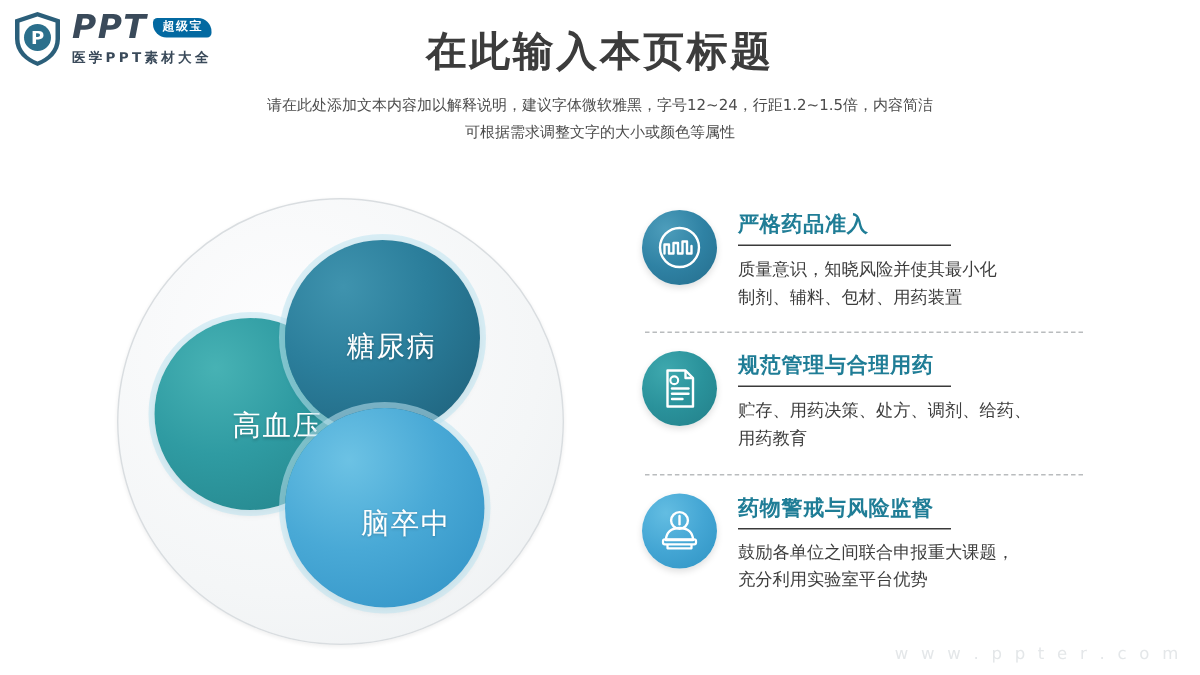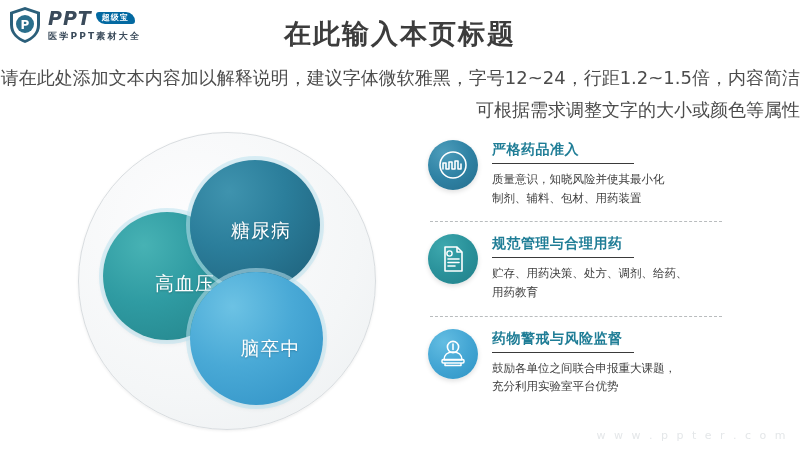--- a/index.html
+++ b/index.html
@@ -12,41 +12,41 @@
   }
 
   
   .logo { position:absolute; left:8px; top:6px; display:flex; align-items:center; gap:6px; }
   .logo-shield { width:34px; height:38px; position:relative; }
   .logo-shield svg { display:block; }
   .logo-text { display:flex; flex-direction:column; gap:1px; }
   .logo-row1 { display:flex; align-items:center; gap:4px; }
   .logo-ppt {
     font-family:"DejaVu Sans","Liberation Sans",sans-serif;
-    font-weight:bold; font-size:19px; letter-spacing:1px;
+    font-weight:bold; font-size:22px; letter-spacing:1px;
     color:#3a4a5a; font-style:italic;
   }
   .logo-badge {
     background:#0369a1; color:#fff; font-size:8px; font-weight:bold;
     padding:2px 6px 2px 6px; border-radius:3px 9px 3px 9px;
     letter-spacing:1px; line-height:1.1;
   }
   .logo-sub {
     font-size:9px; color:#3a4a5a; letter-spacing:2.2px; font-weight:bold;
     white-space:nowrap;
   }
 
   
   .page-title {
     position:absolute; top:16px; left:0; width:800px; text-align:center;
     font-size:27px; font-weight:bold; color:#3c3c3c; letter-spacing:2px;
   }
   .page-subtitle {
-    position:absolute; top:62px; left:0; width:800px; text-align:right;
-    font-size:18px; color:#4c4c4c; line-height:1.75;
+    position:absolute; top:62px; left:0; width:800px; text-align:center;
+    font-size:10px; color:#4c4c4c; line-height:1.75;
   }
   .page-subtitle div { white-space:nowrap; }
 
   
   .venn-wrap { position:absolute; left:78px; top:132px; width:300px; height:300px; }
   .venn-outer {
     position:absolute; left:0; top:0; width:298px; height:298px;
     border-radius:50%;
     background:radial-gradient(circle at 38% 32%, #fdfdfe 0%, #f4f6f7 62%, #eceff1 100%);
     border:1px solid #d9dde0;

